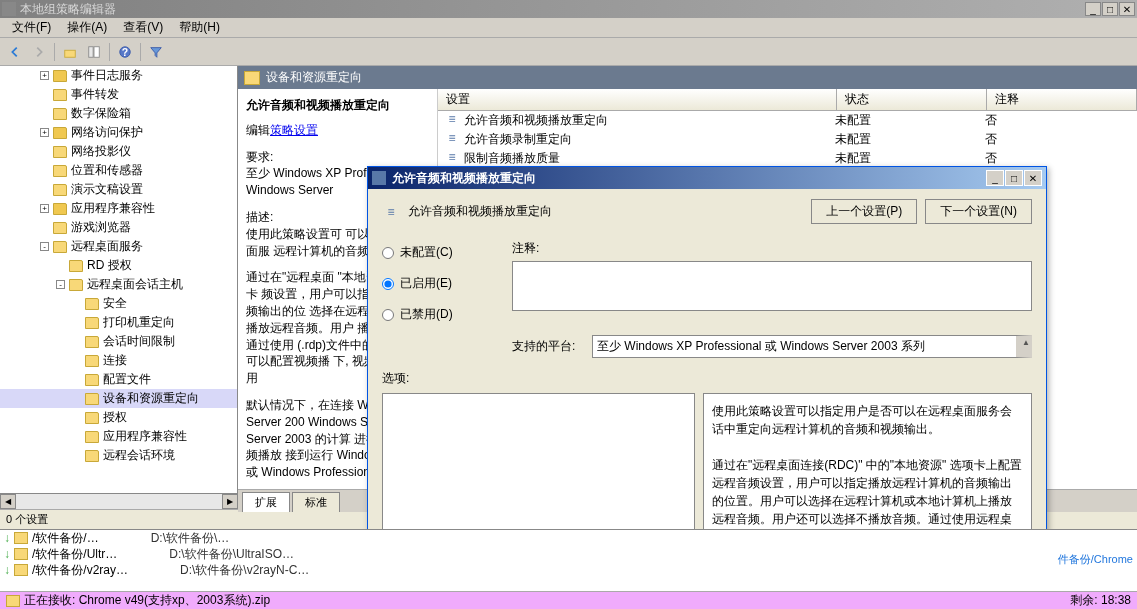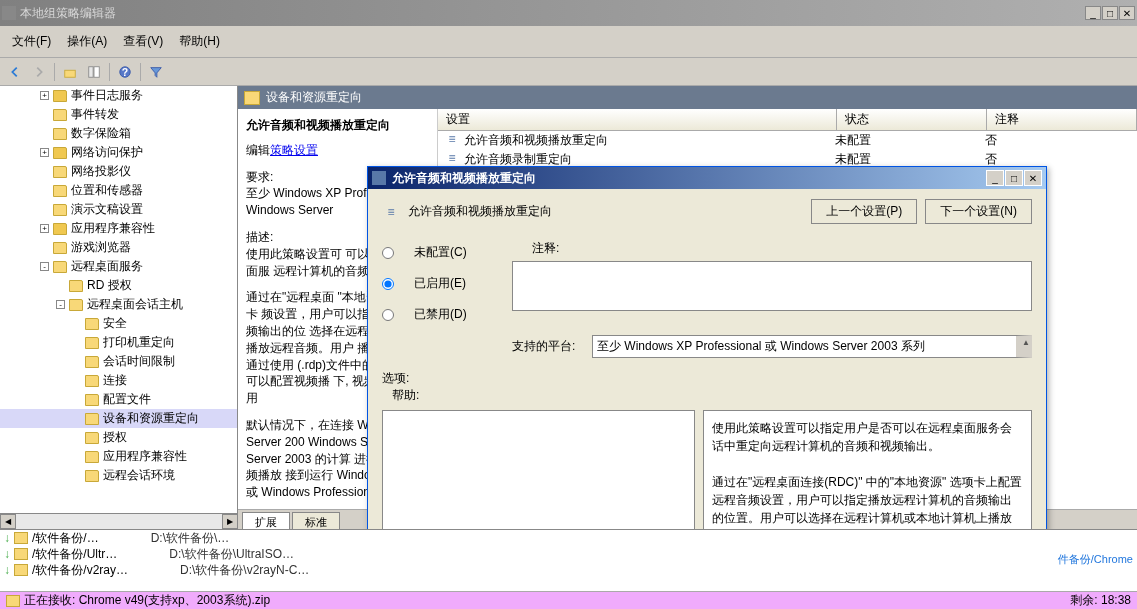--- a/index.html
+++ b/index.html
@@ -1,26 +1,26 @@
 <!DOCTYPE html>
 <html><head>
 <meta charset="utf-8">
 <style>
 * { margin: 0; padding: 0; box-sizing: border-box; font-family: "SimSun", "Microsoft YaHei", sans-serif; font-size: 12px; }
 body { background: #d4d0c8; overflow: hidden; width: 1137px; height: 609px; position: relative; }
 
 
 .mmc-window { position: absolute; top: 0; left: 0; width: 1137px; height: 609px; background: #d4d0c8; }
-.titlebar { height: 26px; background: linear-gradient(to right, #808080, #b0b0b0); display: flex; align-items: center; padding: 0 2px; color: #d8d8d8; }
+.titlebar { height: 18px; background: linear-gradient(to right, #808080, #b0b0b0); display: flex; align-items: center; padding: 0 2px; color: #d8d8d8; }
 .titlebar .icon { width: 14px; height: 14px; margin-right: 4px; background: #888; display: inline-block; }
 .titlebar .title { flex: 1; font-size: 12px; }
 .titlebar .ctrl { display: flex; gap: 1px; }
 .titlebar .ctrl span { width: 16px; height: 14px; background: #d4d0c8; border: 1px solid #888; display: flex; align-items: center; justify-content: center; font-size: 10px; cursor: pointer; color: #000; font-family: "Marlett", sans-serif; }
 
-.menubar { height: 32px; background: #d4d0c8; display: flex; align-items: center; padding: 8px 4px; border-bottom: 1px solid #aaa; }
+.menubar { height: 20px; background: #d4d0c8; display: flex; align-items: center; padding: 8px 4px; border-bottom: 1px solid #aaa; }
 .menubar span { padding: 2px 8px; cursor: pointer; }
 
 .toolbar { height: 28px; background: #d4d0c8; display: flex; align-items: center; padding: 0 4px; border-bottom: 1px solid #aaa; gap: 2px; }
 .toolbar .tb { width: 22px; height: 22px; display: flex; align-items: center; justify-content: center; border: 1px solid transparent; cursor: pointer; }
 .toolbar .sep { width: 1px; height: 18px; background: #aaa; margin: 0 2px; }
 
 .content { display: flex; height: 443px; }
 .tree-pane { width: 238px; background: #fff; overflow: auto; border-right: 1px solid #888; }
 .tree-item { display: flex; align-items: center; padding: 1px 2px; white-space: nowrap; cursor: pointer; }
 .exp { width: 9px; height: 9px; border: 1px solid #888; display: inline-flex; align-items: center; justify-content: center; font-size: 8px; margin-right: 4px; background: #fff; line-height: 1; }
@@ -74,33 +74,33 @@
 .dialog-body { padding: 10px 14px; height: calc(100% - 22px); display: flex; flex-direction: column; background: #ece9d8; }
 .dlg-row1 { display: flex; align-items: center; margin-bottom: 16px; }
 .dlg-row1 .picon { width: 18px; height: 16px; margin-right: 8px; display: inline-flex; align-items: center; justify-content: center; color: #5878a8; font-weight: bold; }
 .dlg-row1 .picon::before { content: "≡"; }
 .dlg-row1 .ptitle { flex: 1; }
 .dlg-btns { display: flex; gap: 8px; }
 .dlg-btns button { padding: 3px 14px; background: #ece9d8; border: 1px solid #888; cursor: pointer; font-size: 12px; }
 
 .dlg-row2 { display: flex; align-items: flex-start; margin-bottom: 12px; }
 .radios { width: 130px; display: flex; flex-direction: column; gap: 14px; padding-top: 4px; }
-.radios label { display: flex; align-items: center; gap: 20px; cursor: pointer; }
+.radios label { display: flex; align-items: center; gap: 6px; cursor: pointer; }
 .radios input { width: 12px; height: 12px; }
 .comment-area { flex: 1; display: flex; flex-direction: column; }
-.comment-area .lbl { margin-bottom: 4px; margin-left: 20px; }
+.comment-area .lbl { margin-bottom: 4px; }
 .comment-area textarea { height: 50px; resize: none; border: 1px solid #888; font-size: 12px; padding: 2px; }
 
 .dlg-row3 { display: flex; align-items: center; margin-bottom: 12px; }
 .dlg-row3 .spacer { width: 130px; }
 .dlg-row3 .plbl { width: 80px; }
 .dlg-row3 .pval { flex: 1; border: 1px solid #888; background: #fff; padding: 2px 4px; border-right: 16px solid #d4d0c8; position: relative; }
 .dlg-row3 .pval::after { content: "▲"; position: absolute; right: -14px; top: 2px; font-size: 8px; color: #555; }
 
-.dlg-row4 { display: flex; margin-bottom: 6px; flex-direction: column; }
+.dlg-row4 { display: flex; margin-bottom: 6px; }
 .dlg-row4 .olbl { flex: 1; }
 .dlg-row4 .hlbl { flex: 1; padding-left: 10px; }
 
 .dlg-row5 { display: flex; flex: 1; gap: 8px; min-height: 0; }
 .opt-box { flex: 1; border: 1px solid #888; background: #fff; }
 .help-box { flex: 1; border: 1px solid #888; background: #fff; padding: 8px; font-size: 12px; line-height: 1.5; overflow: auto; }
 
 
 .downloads { position: absolute; bottom: 18px; left: 0; width: 1137px; height: 62px; background: #fff; border-top: 1px solid #888; font-size: 11px; overflow: hidden; }
 .dl-row { display: flex; align-items: center; padding: 1px 4px; height: 16px; white-space: nowrap; }
@@ -398,21 +398,20 @@
         <textarea style=""></textarea>
       </div>
     </div>
     <div class="dlg-row3">
       <span class="spacer"></span>
       <span class="plbl">支持的平台:</span>
       <span class="pval">至少 Windows XP Professional 或 Windows Server 2003 系列</span>
     </div>
     <div class="dlg-row4">
       <span class="olbl">选项:</span>
-      <span class="hlbl">帮助:</span>
     </div>
     <div class="dlg-row5">
       <div class="opt-box"></div>
       <div class="help-box">
         <p>使用此策略设置可以指定用户是否可以在远程桌面服务会话中重定向远程计算机的音频和视频输出。</p><br>
         <p>通过在"远程桌面连接(RDC)" 中的"本地资源" 选项卡上配置远程音频设置，用户可以指定播放远程计算机的音频输出的位置。用户可以选择在远程计算机或本地计算机上播放远程音频。用户还可以选择不播放音频。通过使用远程桌面协议(.rdp)文件中的videoplayback 设置，可以配置视频播放。默认情况下，视频播放为启用状态。</p><br>
         <p>默认情况下，在连接到运行 Windows Server 2008 R2、</p>
       </div>
     </div>
   </div>

